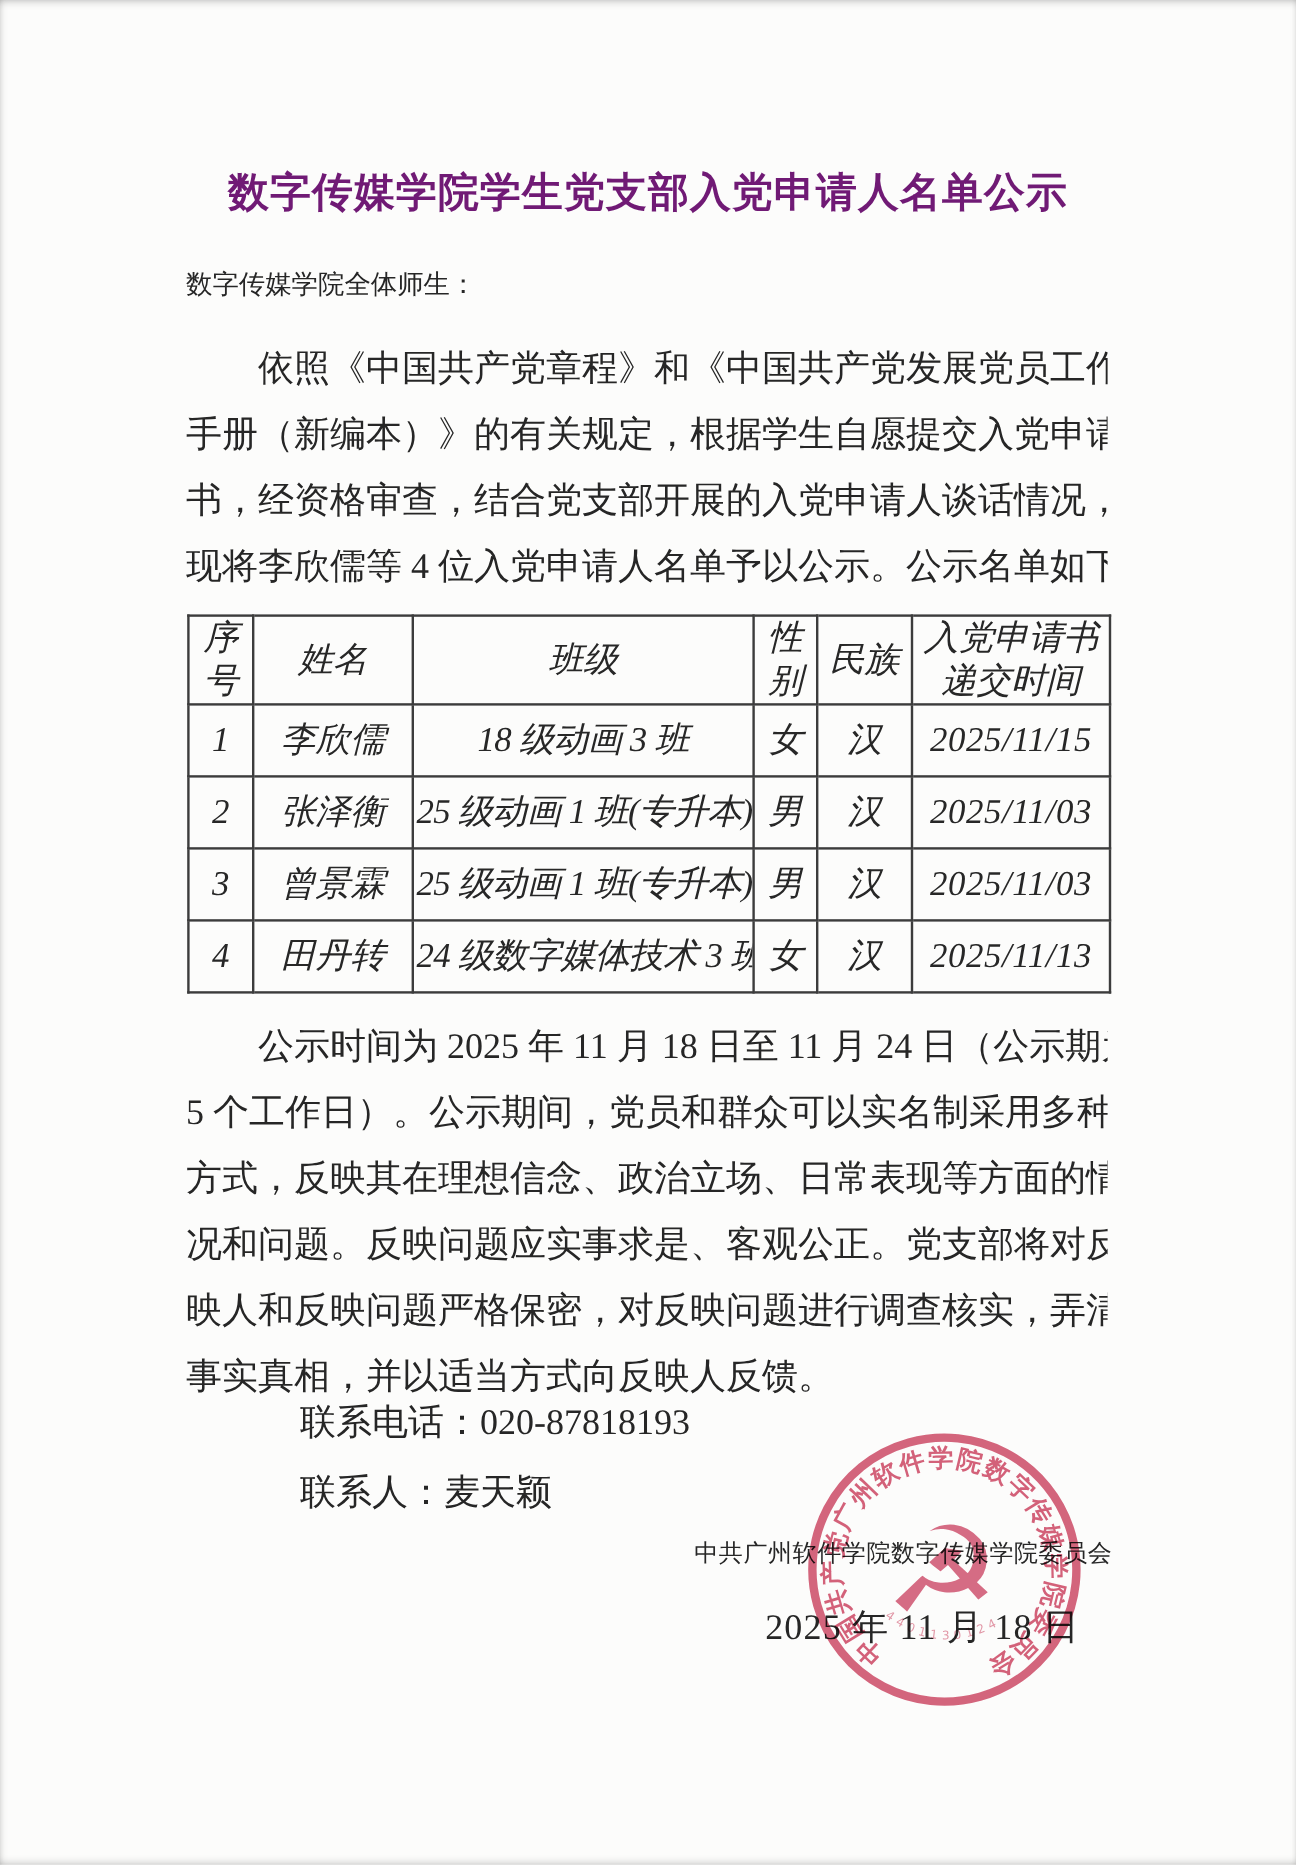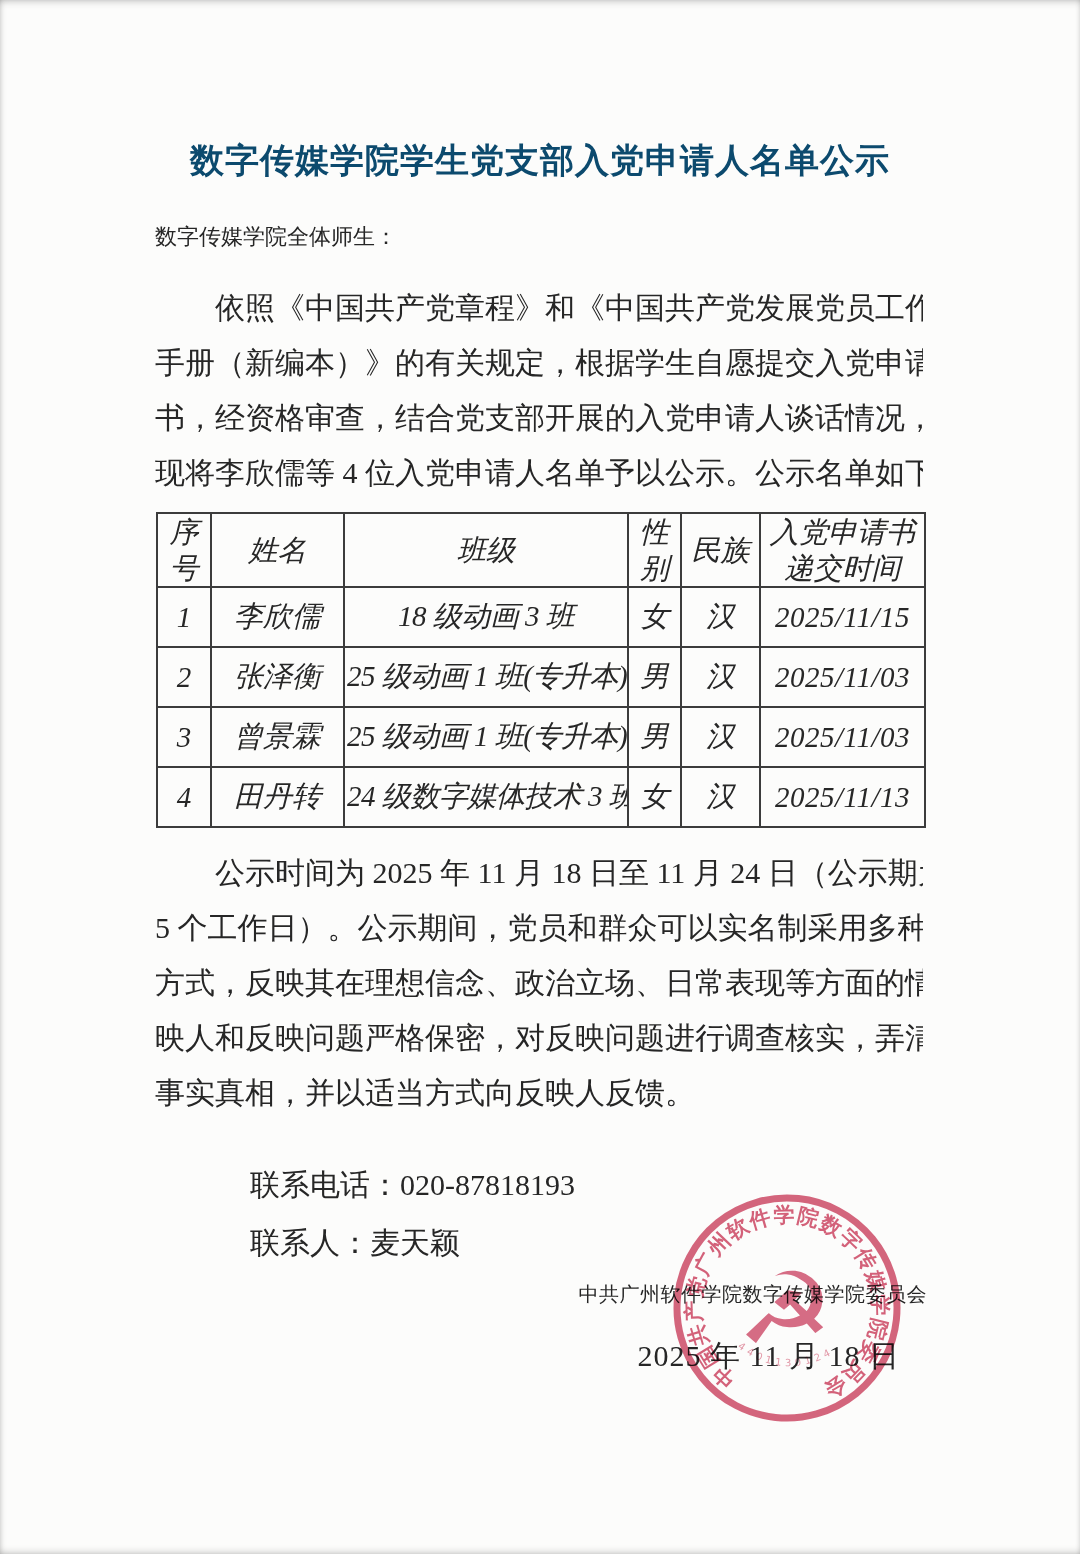--- a/index.html
+++ b/index.html
@@ -18,21 +18,21 @@
       inset 0 -5px 8px -5px rgba(0,0,0,0.28);
   }
   .title {
     position: absolute;
     top: 138px; left: 0; right: 0;
     margin: 0;
     text-align: center;
     font-size: 34px;
     font-weight: 700;
     letter-spacing: 1px;
-    color: #0c4a6e;
+    color: #701a75;
   }
   .salutation {
     position: absolute;
     left: 155px; top: 222px;
     font-size: 22px;
   }
   .para {
     position: absolute;
     left: 155px;
     width: 768px;
@@ -183,20 +183,21 @@
         <td>汉</td>
         <td class="cell-date">2025/11/13</td>
       </tr>
     </tbody>
   </table>
 
   <div class="para notice">
     <div class="line">　　公示时间为 2025 年 11 月 18 日至 11 月 24 日（公示期为</div>
     <div class="line">5 个工作日）。公示期间，党员和群众可以实名制采用多种</div>
     <div class="line">方式，反映其在理想信念、政治立场、日常表现等方面的情</div>
+    <div class="line">况和问题。反映问题应实事求是、客观公正。党支部将对反</div>
     <div class="line">映人和反映问题严格保密，对反映问题进行调查核实，弄清</div>
     <div class="line">事实真相，并以适当方式向反映人反馈。</div>
   </div>
 
   <div class="contact phone">联系电话：020-87818193</div>
   <div class="contact person">联系人：麦天颖</div>
 
   <div class="committee">中共广州软件学院数字传媒学院委员会</div>
   <div class="sign-date">2025 年 11 月 18 日</div>
 

